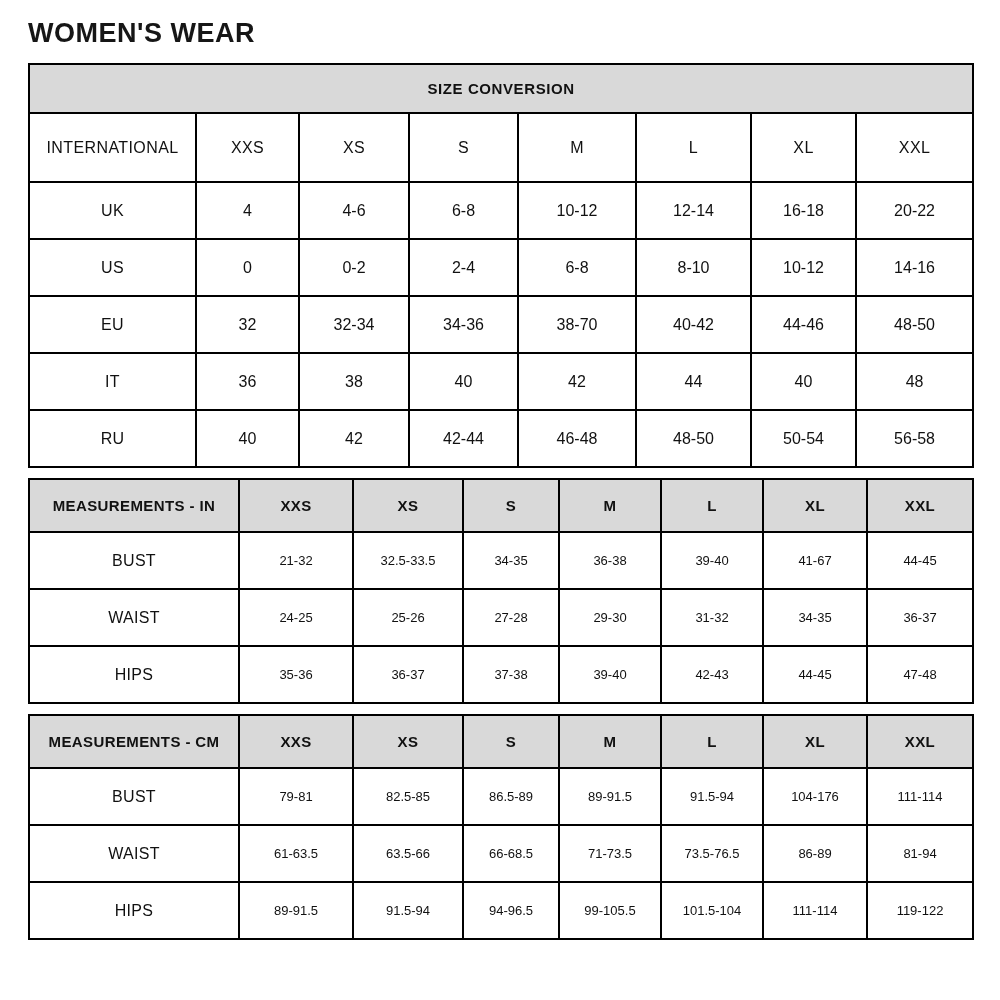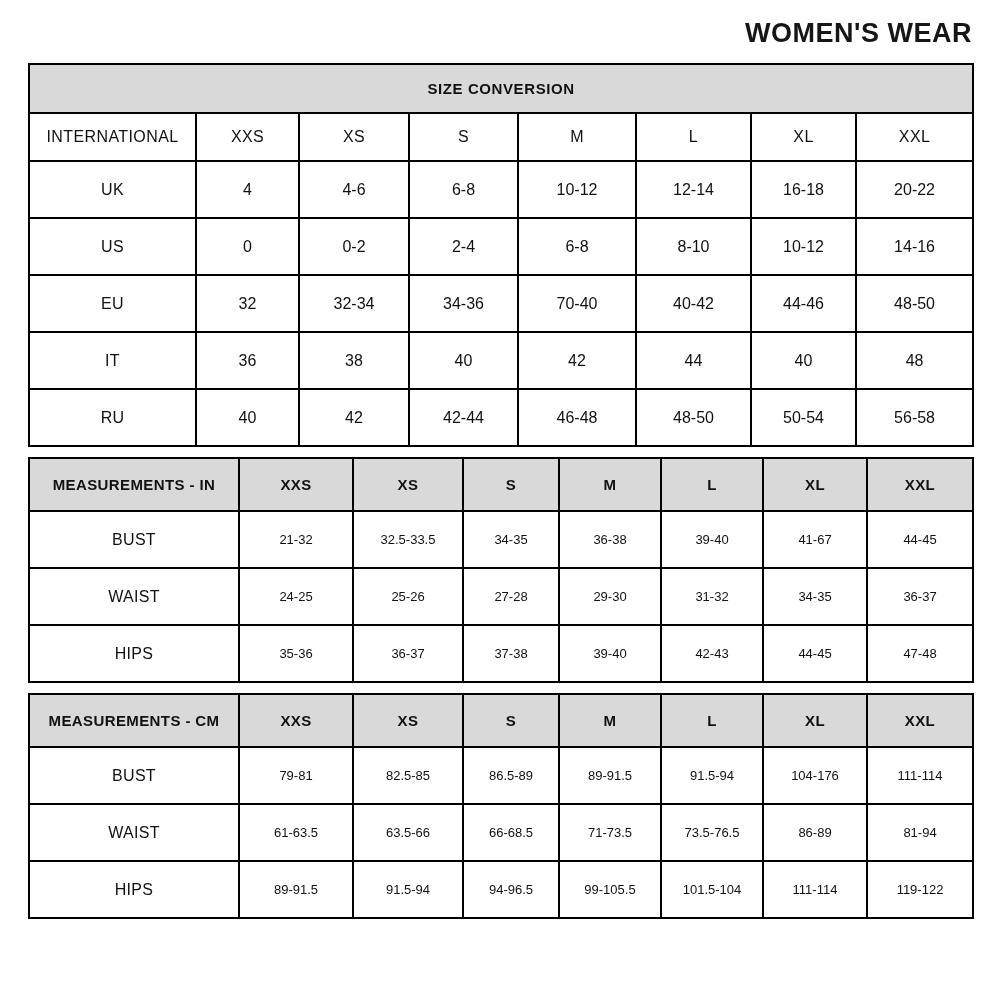--- a/index.html
+++ b/index.html
@@ -4,38 +4,38 @@
 <style>
   :root { --header-bg:#d9d9d9; --border:#000000; --text:#111111; --bg:#ffffff; }
   * { box-sizing: border-box; }
   html,body { margin:0; padding:0; }
   body {
     width:1000px; height:1000px; background:var(--bg); color:var(--text);
     font-family:"Liberation Sans", sans-serif;
   }
   .page { width:1000px; height:1000px; padding:12px 28px 14px 28px; }
   .page-title {
-    text-align:right; font-size:27px; font-weight:700; letter-spacing:0.5px;
+    text-align:left; font-size:27px; font-weight:700; letter-spacing:0.5px;
     margin:6px 0 14px 0; color:#161616;
   }
   table {
     border-collapse:collapse; width:944px; table-layout:fixed;
     margin:0 0 10px 0;
   }
   td {
     border:2px solid var(--border); text-align:center; vertical-align:middle;
     padding:0 4px; overflow:hidden;
   }
   
   .banner-cell {
     background:var(--header-bg); font-weight:700; font-size:15px;
     letter-spacing:0.6px; height:49px;
   }
   
-  table.conv .header-cell { background:#ffffff; font-size:16px; font-weight:400; height:48px; letter-spacing:0.4px;margin-left:44px; }
+  table.conv .header-cell { background:#ffffff; font-size:16px; font-weight:400; height:69px; letter-spacing:0.4px;margin-left:44px; }
   table.conv .row-label   { font-size:16px; height:57px; letter-spacing:0.3px; }
   table.conv .value-cell  { font-size:16px; height:57px; }
   
   table.meas .header-cell { background:var(--header-bg); font-weight:700; font-size:15px; height:53px; letter-spacing:0.4px; }
   table.meas .row-label   { font-size:16px; height:57px; letter-spacing:0.3px; }
   table.meas .value-cell  { font-size:13px; height:57px; }
 </style>
 </head>
 <body>
 
@@ -86,21 +86,21 @@
           <td class="value-cell">6-8</td>
           <td class="value-cell">8-10</td>
           <td class="value-cell">10-12</td>
           <td class="value-cell">14-16</td>
         </tr>
         <tr>
           <td class="row-label">EU</td>
           <td class="value-cell">32</td>
           <td class="value-cell">32-34</td>
           <td class="value-cell">34-36</td>
-          <td class="value-cell">70-40</td>
+          <td class="value-cell">38-70</td>
           <td class="value-cell">40-42</td>
           <td class="value-cell">44-46</td>
           <td class="value-cell">48-50</td>
         </tr>
         <tr>
           <td class="row-label">IT</td>
           <td class="value-cell">36</td>
           <td class="value-cell">38</td>
           <td class="value-cell">40</td>
           <td class="value-cell">42</td>

